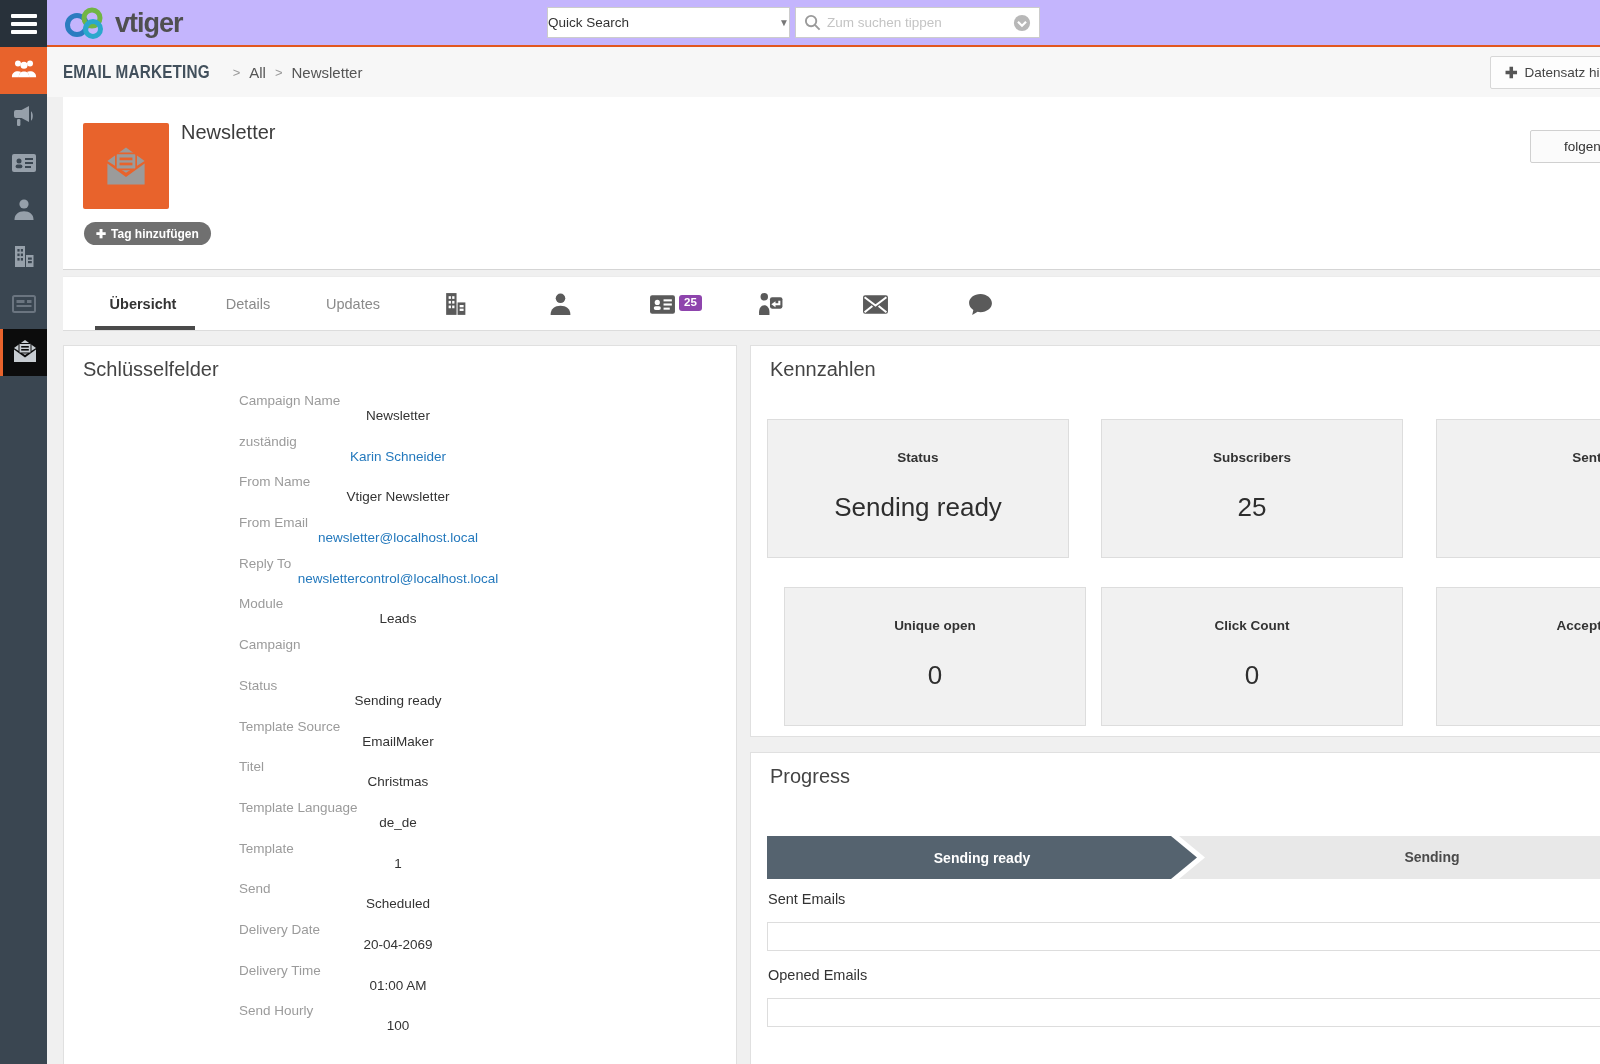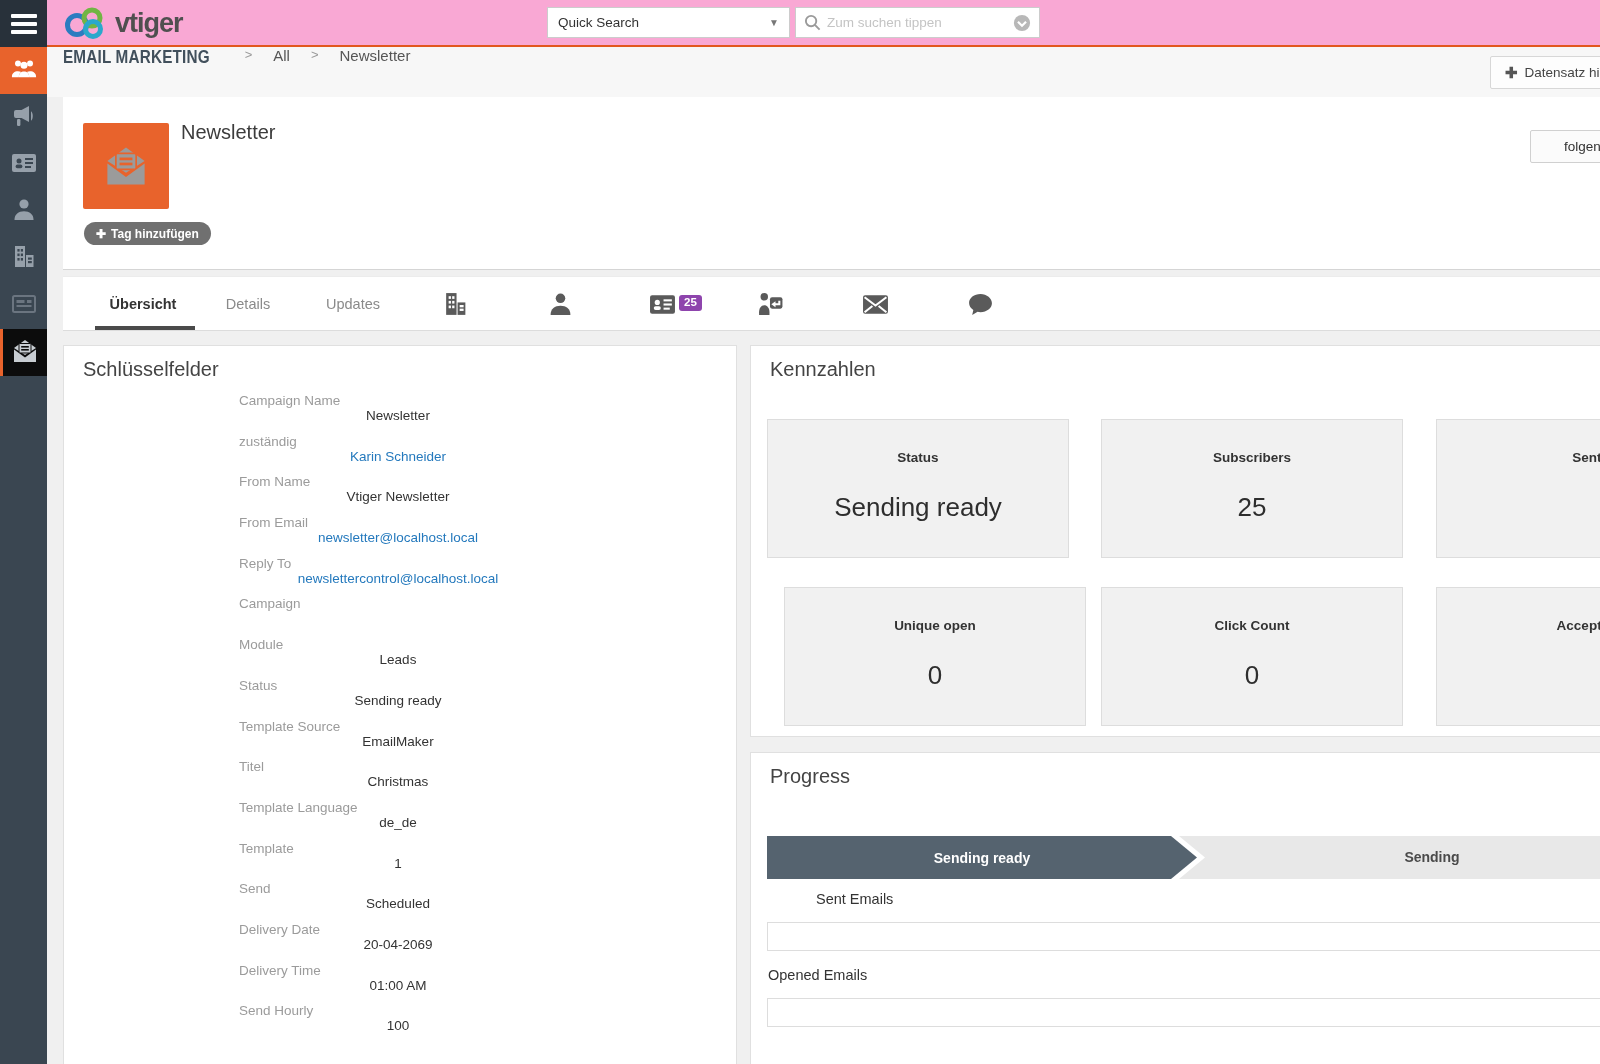--- a/index.html
+++ b/index.html
@@ -11,32 +11,32 @@
   .hamburger { position:absolute; left:0; top:0; width:47px; height:47px; background:#28313a; display:flex; align-items:center; justify-content:center; flex-direction:column; gap:4px; cursor:pointer; }
   .hamburger i { display:block; width:26px; height:4px; background:#fff; border-radius:1px; }
   .side-item { position:absolute; left:0; width:47px; height:47px; display:flex; align-items:center; justify-content:center; cursor:pointer; }
   .side-item svg { width:26px; height:26px; }
   .si-1 { top:47px;  background:#e8632c; }
   .si-2 { top:94px; }  .si-3 { top:141px; } .si-4 { top:188px; }
   .si-5 { top:235px; } .si-6 { top:282px; }
   .si-7 { top:329px; background:#0c0c0c; border-left:3px solid #e8632c; }
 
   
-  .header { position:absolute; left:47px; top:0; width:1553px; height:47px; background:#f9a8d4; border-bottom:2px solid #e2571f; z-index:20; }
+  .header { position:absolute; left:47px; top:0; width:1553px; height:47px; background:#c4b5fd; border-bottom:2px solid #e2571f; z-index:20; }
   .logo { position:absolute; left:16px; top:6px; display:flex; align-items:center; gap:6px; cursor:pointer; }
   .logo-text { font-size:27px; font-weight:bold; color:#4f4f4f; letter-spacing:-1px; }
-  .qsearch { position:absolute; left:500px; top:7px; width:243px; height:31px; border:1px solid #ccc; background:#fff; display:flex; align-items:center; padding:0 10px; font-size:13.5px; color:#333; cursor:pointer; }
+  .qsearch { position:absolute; left:500px; top:7px; width:243px; height:31px; border:1px solid #ccc; background:#fff; display:flex; align-items:center; padding:0 0; font-size:13.5px; color:#333; cursor:pointer; }
   .qsearch .caret { margin-left:auto; color:#777; font-size:10px; }
   .sinput { position:absolute; left:748px; top:7px; width:245px; height:31px; border:1px solid #ccc; background:#fff; display:flex; align-items:center; padding:12px 8px; gap:6px; }
   .sinput input { border:none; outline:none; flex:1; font-size:13.5px; color:#555; font-family:"Liberation Sans", sans-serif; min-width:0; }
   .sinput input::placeholder { color:#c4c4c4; }
 
   
   .crumbbar { position:absolute; left:47px; top:47px; width:1553px; height:50px; background:#f7f7f7; z-index:10; }
-  .crumbs { position:absolute; left:16px; top:0; height:50px; display:flex; gap:21px; }
+  .crumbs { position:absolute; left:16px; top:0; height:50px; display:flex; align-items:center; gap:9px; }
   .module-title { font-size:18px; font-weight:bold; color:#42505c; letter-spacing:.2px; transform:scaleX(.85); transform-origin:left center; cursor:pointer; white-space:nowrap; }
   .crumb-sep { color:#999; font-size:13px; margin-left:-12px; }
   .crumb-sep2 { color:#999; font-size:13px; }
   .crumb-link { font-size:15px; color:#555; cursor:pointer; }
   .add-record-btn { position:absolute; left:1443px; top:9px; height:33px; width:220px; background:#fdfdfd; border:1px solid #d7d7d7; border-radius:2px; display:flex; align-items:center; padding:0 14px; font-size:13.5px; color:#444; cursor:pointer; white-space:nowrap; }
   .add-record-btn .plus { font-weight:bold; color:#555; margin-right:7px; font-size:15px; }
 
   
   .record-card { position:absolute; left:63px; top:97px; width:1537px; height:173px; background:#fff; border-bottom:1px solid #d5d5d5; }
   .record-icon { position:absolute; left:20px; top:26px; width:86px; height:86px; background:#e8632c; border-radius:2px; display:flex; align-items:center; justify-content:center; }
@@ -70,21 +70,21 @@
   .mcard .mvalue { position:absolute; top:72px; left:0; width:100%; text-align:center; font-size:26px; color:#2e2e2e; }
   .mc-0 { left:16px;  top:73px; }  .mc-1 { left:350px; top:73px; }  .mc-2 { left:685px; top:73px; }
   .mc-3 { left:33px;  top:241px; } .mc-4 { left:350px; top:241px; } .mc-5 { left:685px; top:241px; }
 
   .progress-panel { left:750px; top:752px; width:1000px; height:330px; }
   .step-light { position:absolute; left:16px; top:83px; width:968px; height:43px; background:#e8e8e8; z-index:1; }
   .step-light-label { position:absolute; left:590px; top:0; width:150px; height:43px; line-height:43px; text-align:center; font-size:14px; font-weight:bold; color:#4a4a4a; }
   .step-outline { position:absolute; left:16px; top:83px; width:438px; height:43px; background:#fff; clip-path:polygon(0 0, calc(100% - 26px) 0, 100% 50%, calc(100% - 26px) 100%, 0 100%); z-index:2; }
   .step-dark { position:absolute; left:16px; top:83px; width:430px; height:43px; background:#55636f; clip-path:polygon(0 0, calc(100% - 26px) 0, 100% 50%, calc(100% - 26px) 100%, 0 100%); z-index:3; display:flex; align-items:center; justify-content:center; color:#fff; font-size:14px; font-weight:bold; }
   .pbar-label { position:absolute; left:17px; font-size:14.5px; color:#333; }
-  .pl-0 { top:138px;margin-left:48px; } .pl-1 { top:214px; }
+  .pl-0 { top:138px; } .pl-1 { top:214px; }
   .pbar { position:absolute; left:16px; width:968px; height:29px; background:#fff; border:1px solid #ddd; }
   .pb-0 { top:169px; } .pb-1 { top:245px; }
   .pbar-fill { height:100%; background:#55636f; }
 </style>
 </head>
 <body>
 
 <div class="canvas">
 
   <div class="sidebar">
@@ -330,26 +330,26 @@
         </div>
       <div class="kf-row">
           <span class="kf-label">From Email</span>
           <span class="kf-value link">newsletter@localhost.local</span>
         </div>
       <div class="kf-row">
           <span class="kf-label">Reply To</span>
           <span class="kf-value link">newslettercontrol@localhost.local</span>
         </div>
       <div class="kf-row">
+          <span class="kf-label">Module</span>
+          <span class="kf-value">Leads</span>
+        </div>
+      <div class="kf-row">
           <span class="kf-label">Campaign</span>
           <span class="kf-value"></span>
-        </div>
-      <div class="kf-row">
-          <span class="kf-label">Module</span>
-          <span class="kf-value">Leads</span>
         </div>
       <div class="kf-row">
           <span class="kf-label">Status</span>
           <span class="kf-value">Sending ready</span>
         </div>
       <div class="kf-row">
           <span class="kf-label">Template Source</span>
           <span class="kf-value">EmailMaker</span>
         </div>
       <div class="kf-row">

